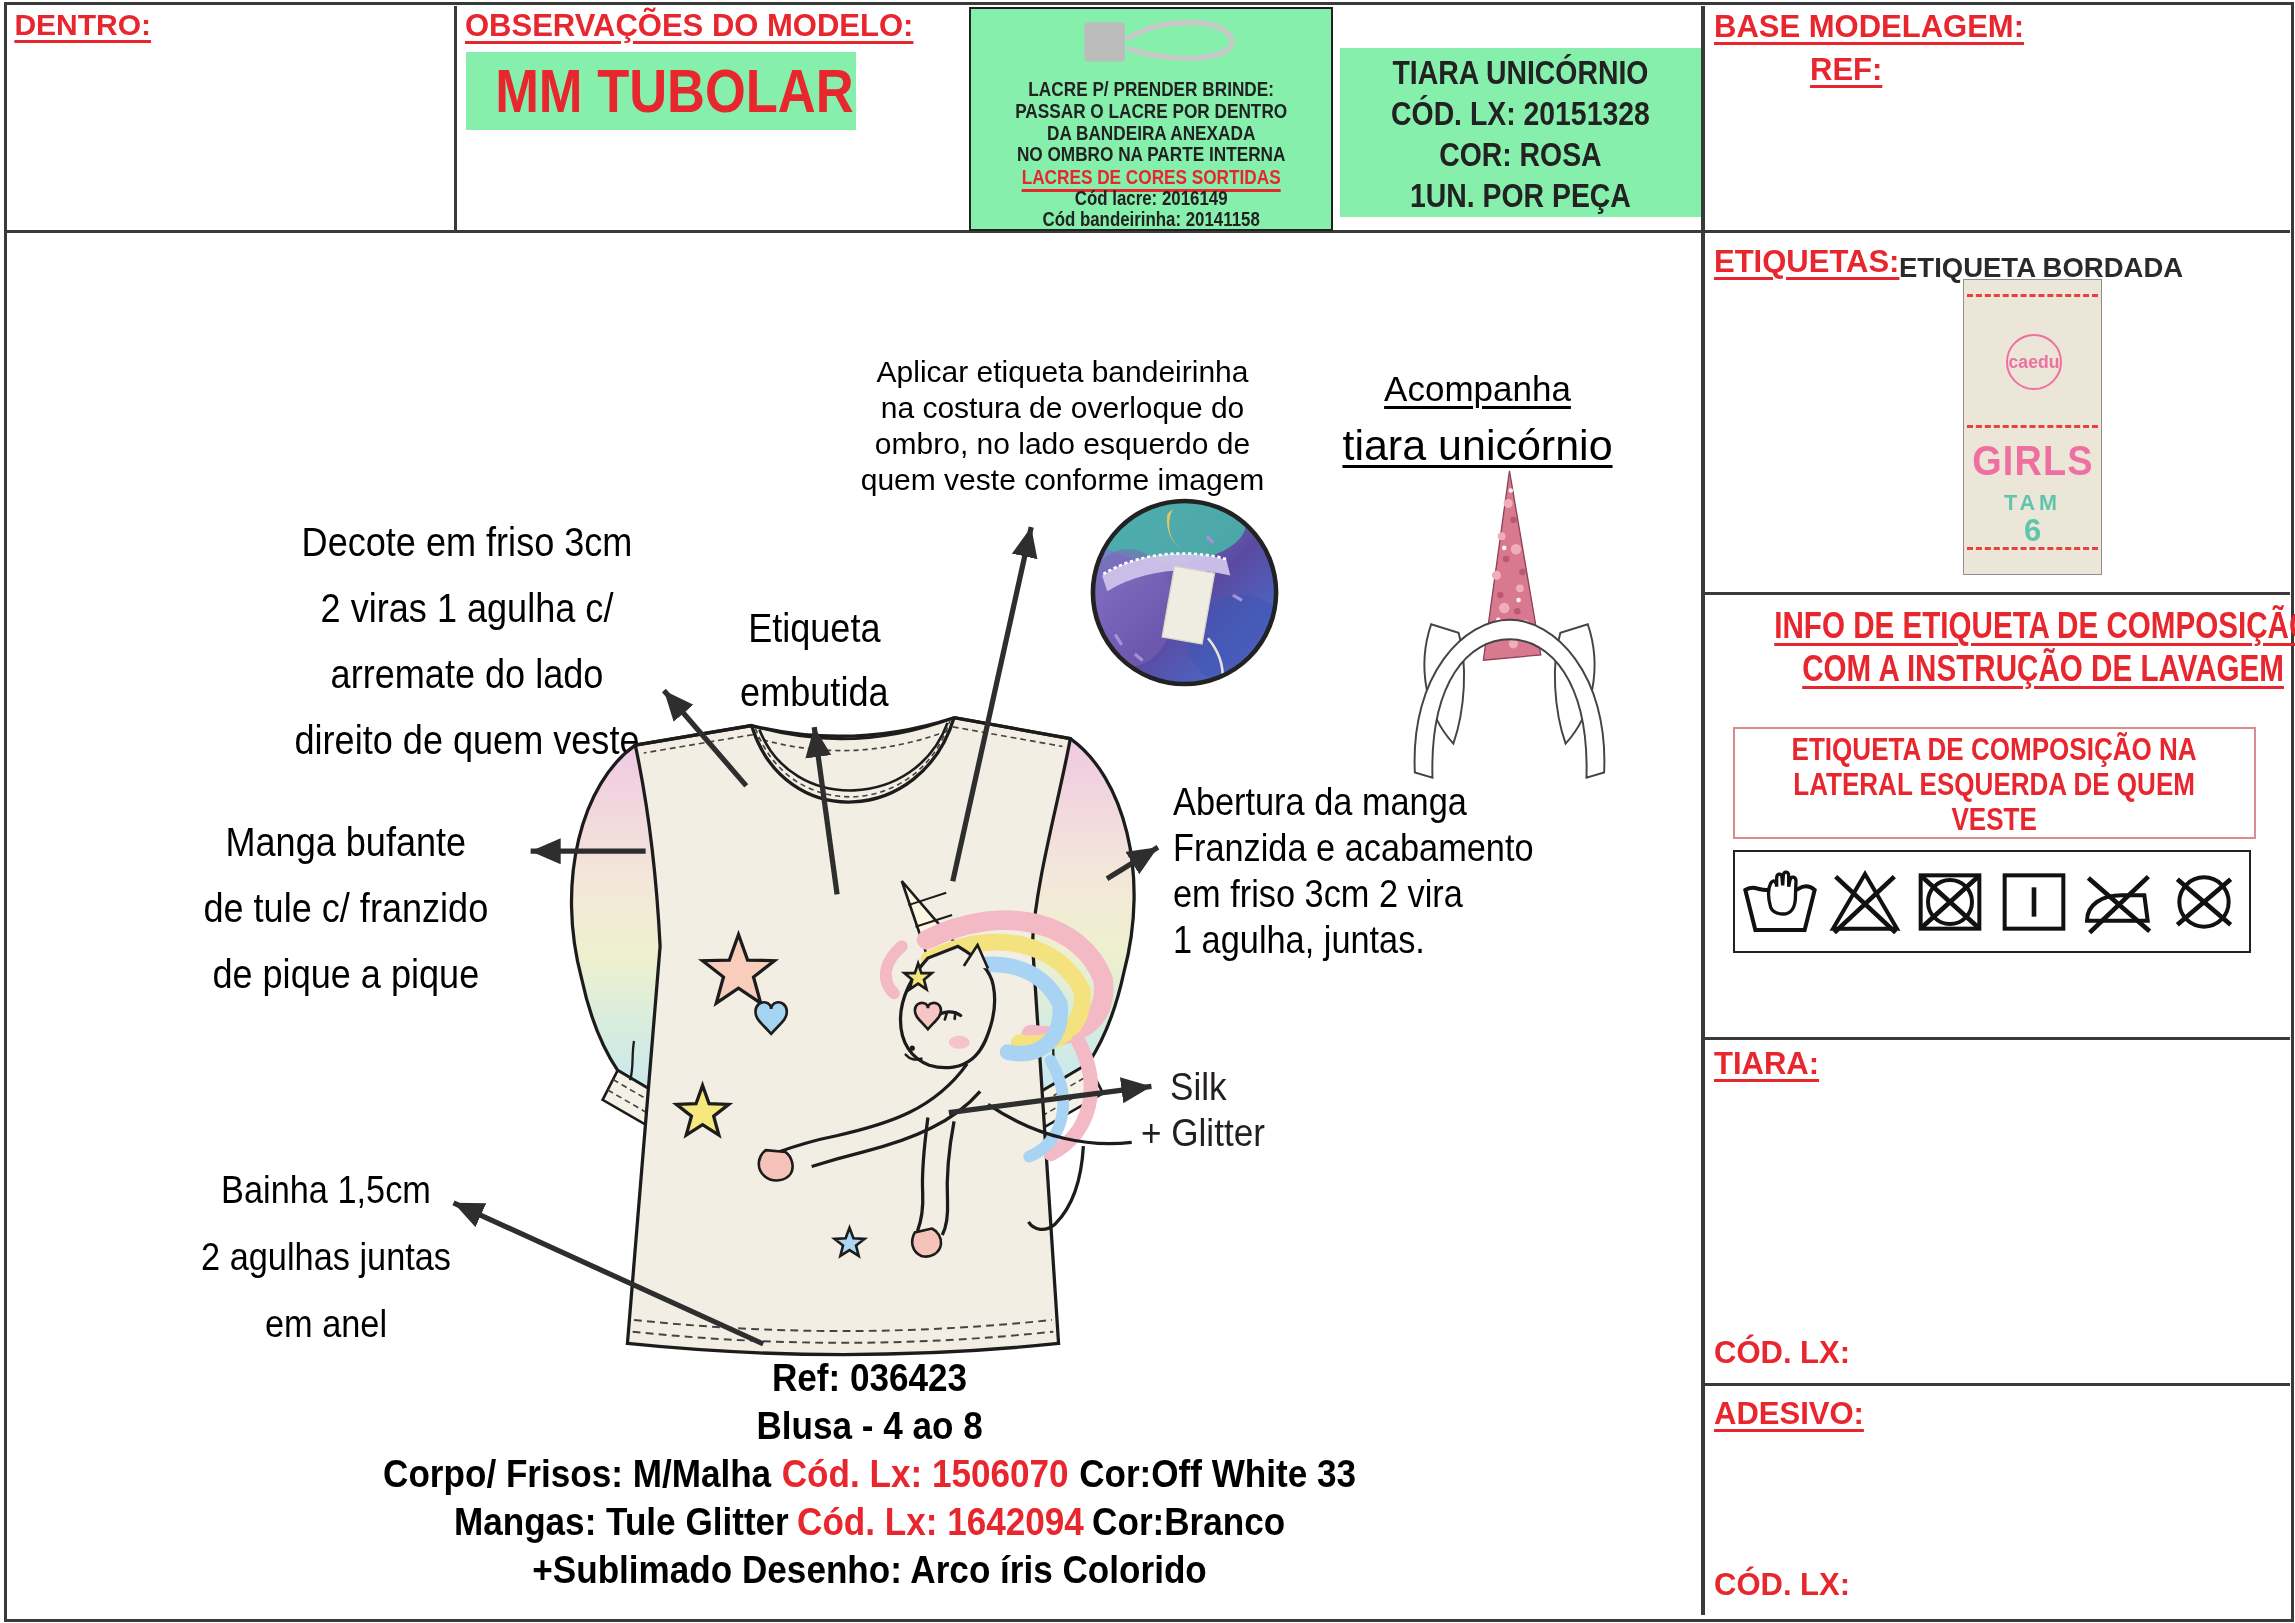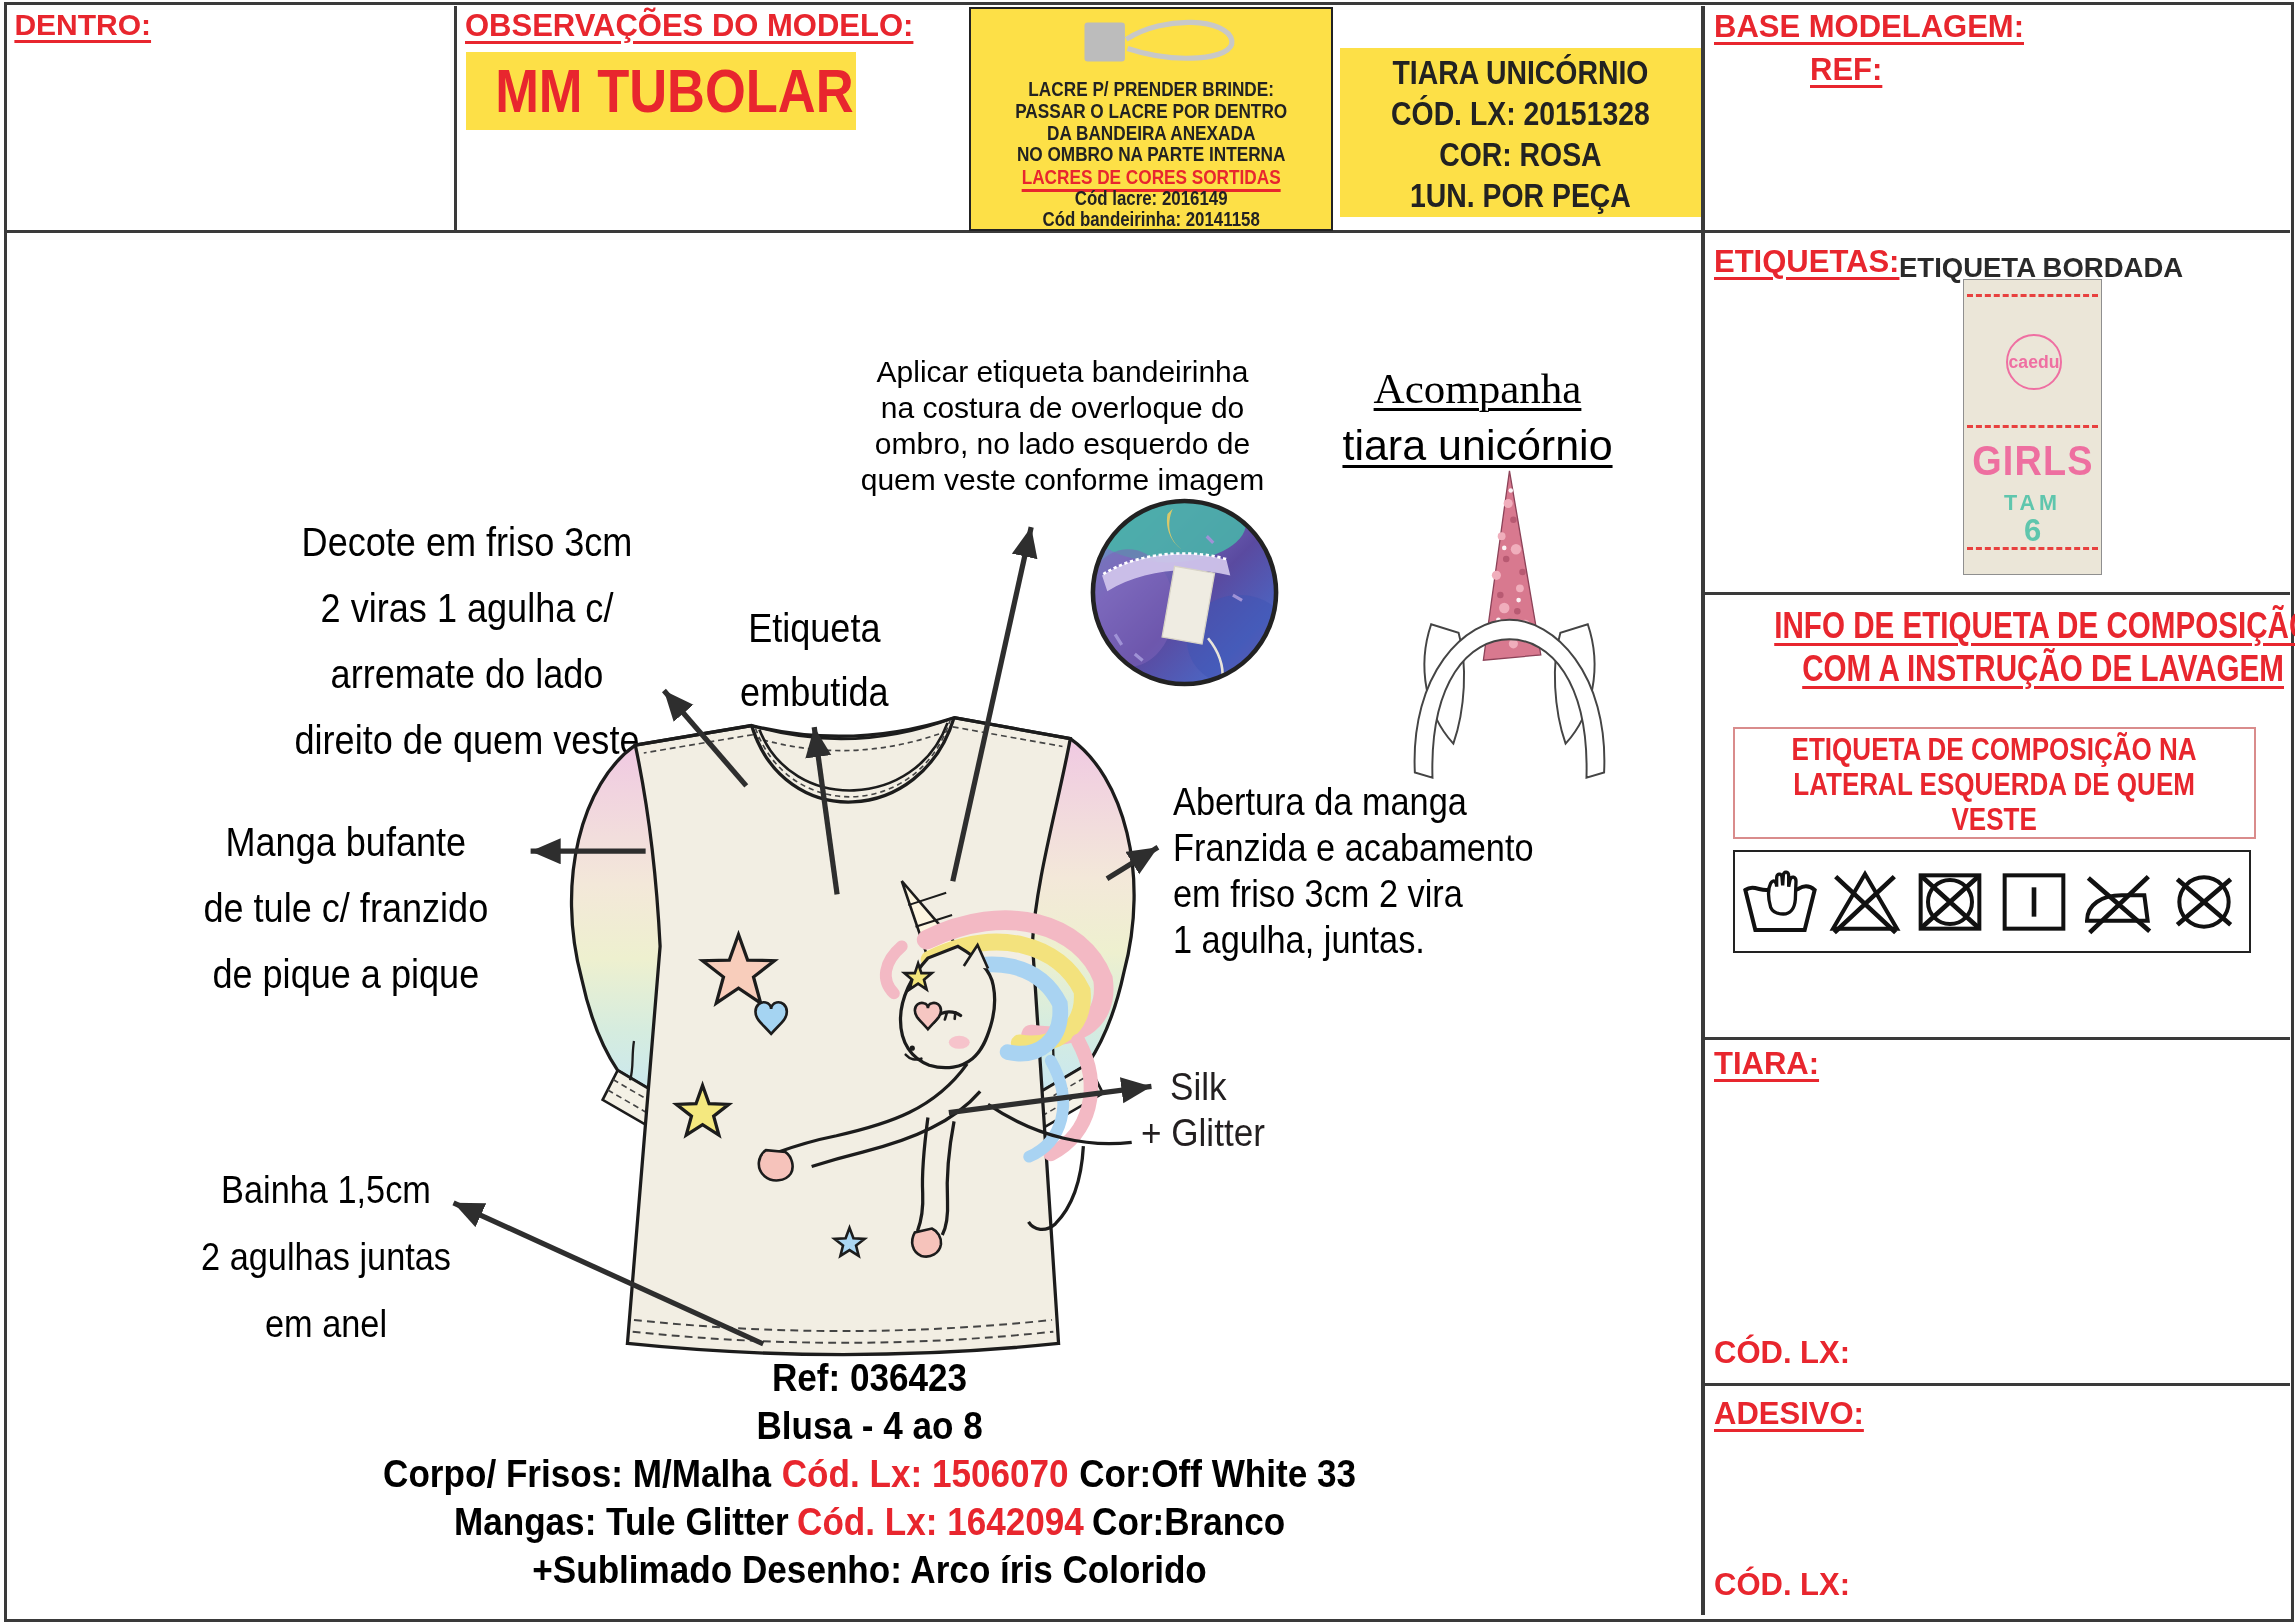--- a/index.html
+++ b/index.html
@@ -8,21 +8,21 @@
   .abs{position:absolute;}
   .t{position:absolute;white-space:nowrap;color:#231f20;}
   .b{font-weight:bold;}
   .red{color:#e8262e;}
   .u{text-decoration:underline;text-underline-offset:4.6px;text-decoration-thickness:2.6px;}
   .ctr{text-align:center;}
   .sqz{display:inline-block;transform:scaleX(.86);transform-origin:50% 0;}
   .sqzL{display:inline-block;transform:scaleX(.84);transform-origin:0 0;}
   .n{display:inline-block;transform:scaleX(.88);transform-origin:50% 0;}
   .line{position:absolute;background:#3a3a3a;}
-  .yellow{background:#fde047;}
+  .yellow{background:#86efac;}
   .blockline{display:block;}
   svg{display:block;}
 </style>
 </head>
 <body>
 
 <div class="stage">
 
   <div class="abs" style="left:3.9px;top:2px;width:2284px;height:1614px;border:3.9px solid #3a3a3a;"></div>
   <div class="line" style="left:5.2px;top:230px;width:2285px;height:3.3px;"></div>
@@ -143,21 +143,21 @@
     <span style="white-space:nowrap;">
       <span class="blockline" style="font-size:30px;line-height:36px;">Aplicar etiqueta bandeirinha</span>
       <span class="blockline" style="font-size:30px;line-height:36px;">na costura de overloque do</span>
       <span class="blockline" style="font-size:30px;line-height:36px;">ombro, no lado esquerdo de</span>
       <span class="blockline" style="font-size:30px;line-height:36px;">quem veste conforme imagem</span>
     </span>
   </div>
 
   <div class="abs ctr" style="left:1314px;top:361px;width:327px;">
     <span style="white-space:nowrap;">
-      <span class="blockline u" style="font-size:43px;line-height:56px;text-decoration-thickness:3.3px;font-family:Liberation Serif, serif;">Acompanha</span>
+      <span class="blockline u" style="font-size:35px;line-height:56px;text-decoration-thickness:3.3px;">Acompanha</span>
       <span class="blockline u" style="font-size:43px;line-height:56px;text-decoration-thickness:3.3px;">tiara unicórnio</span>
     </span>
   </div>
 
   <div class="abs ctr" style="left:248px;top:509px;width:438px;">
     <span class="n" style="white-space:nowrap;">
       <span class="blockline" style="font-size:41px;line-height:66px;">Decote em friso 3cm</span>
       <span class="blockline" style="font-size:41px;line-height:66px;">2 viras 1 agulha c/</span>
       <span class="blockline" style="font-size:41px;line-height:66px;">arremate do lado</span>
       <span class="blockline" style="font-size:41px;line-height:66px;">direito de quem veste</span>

